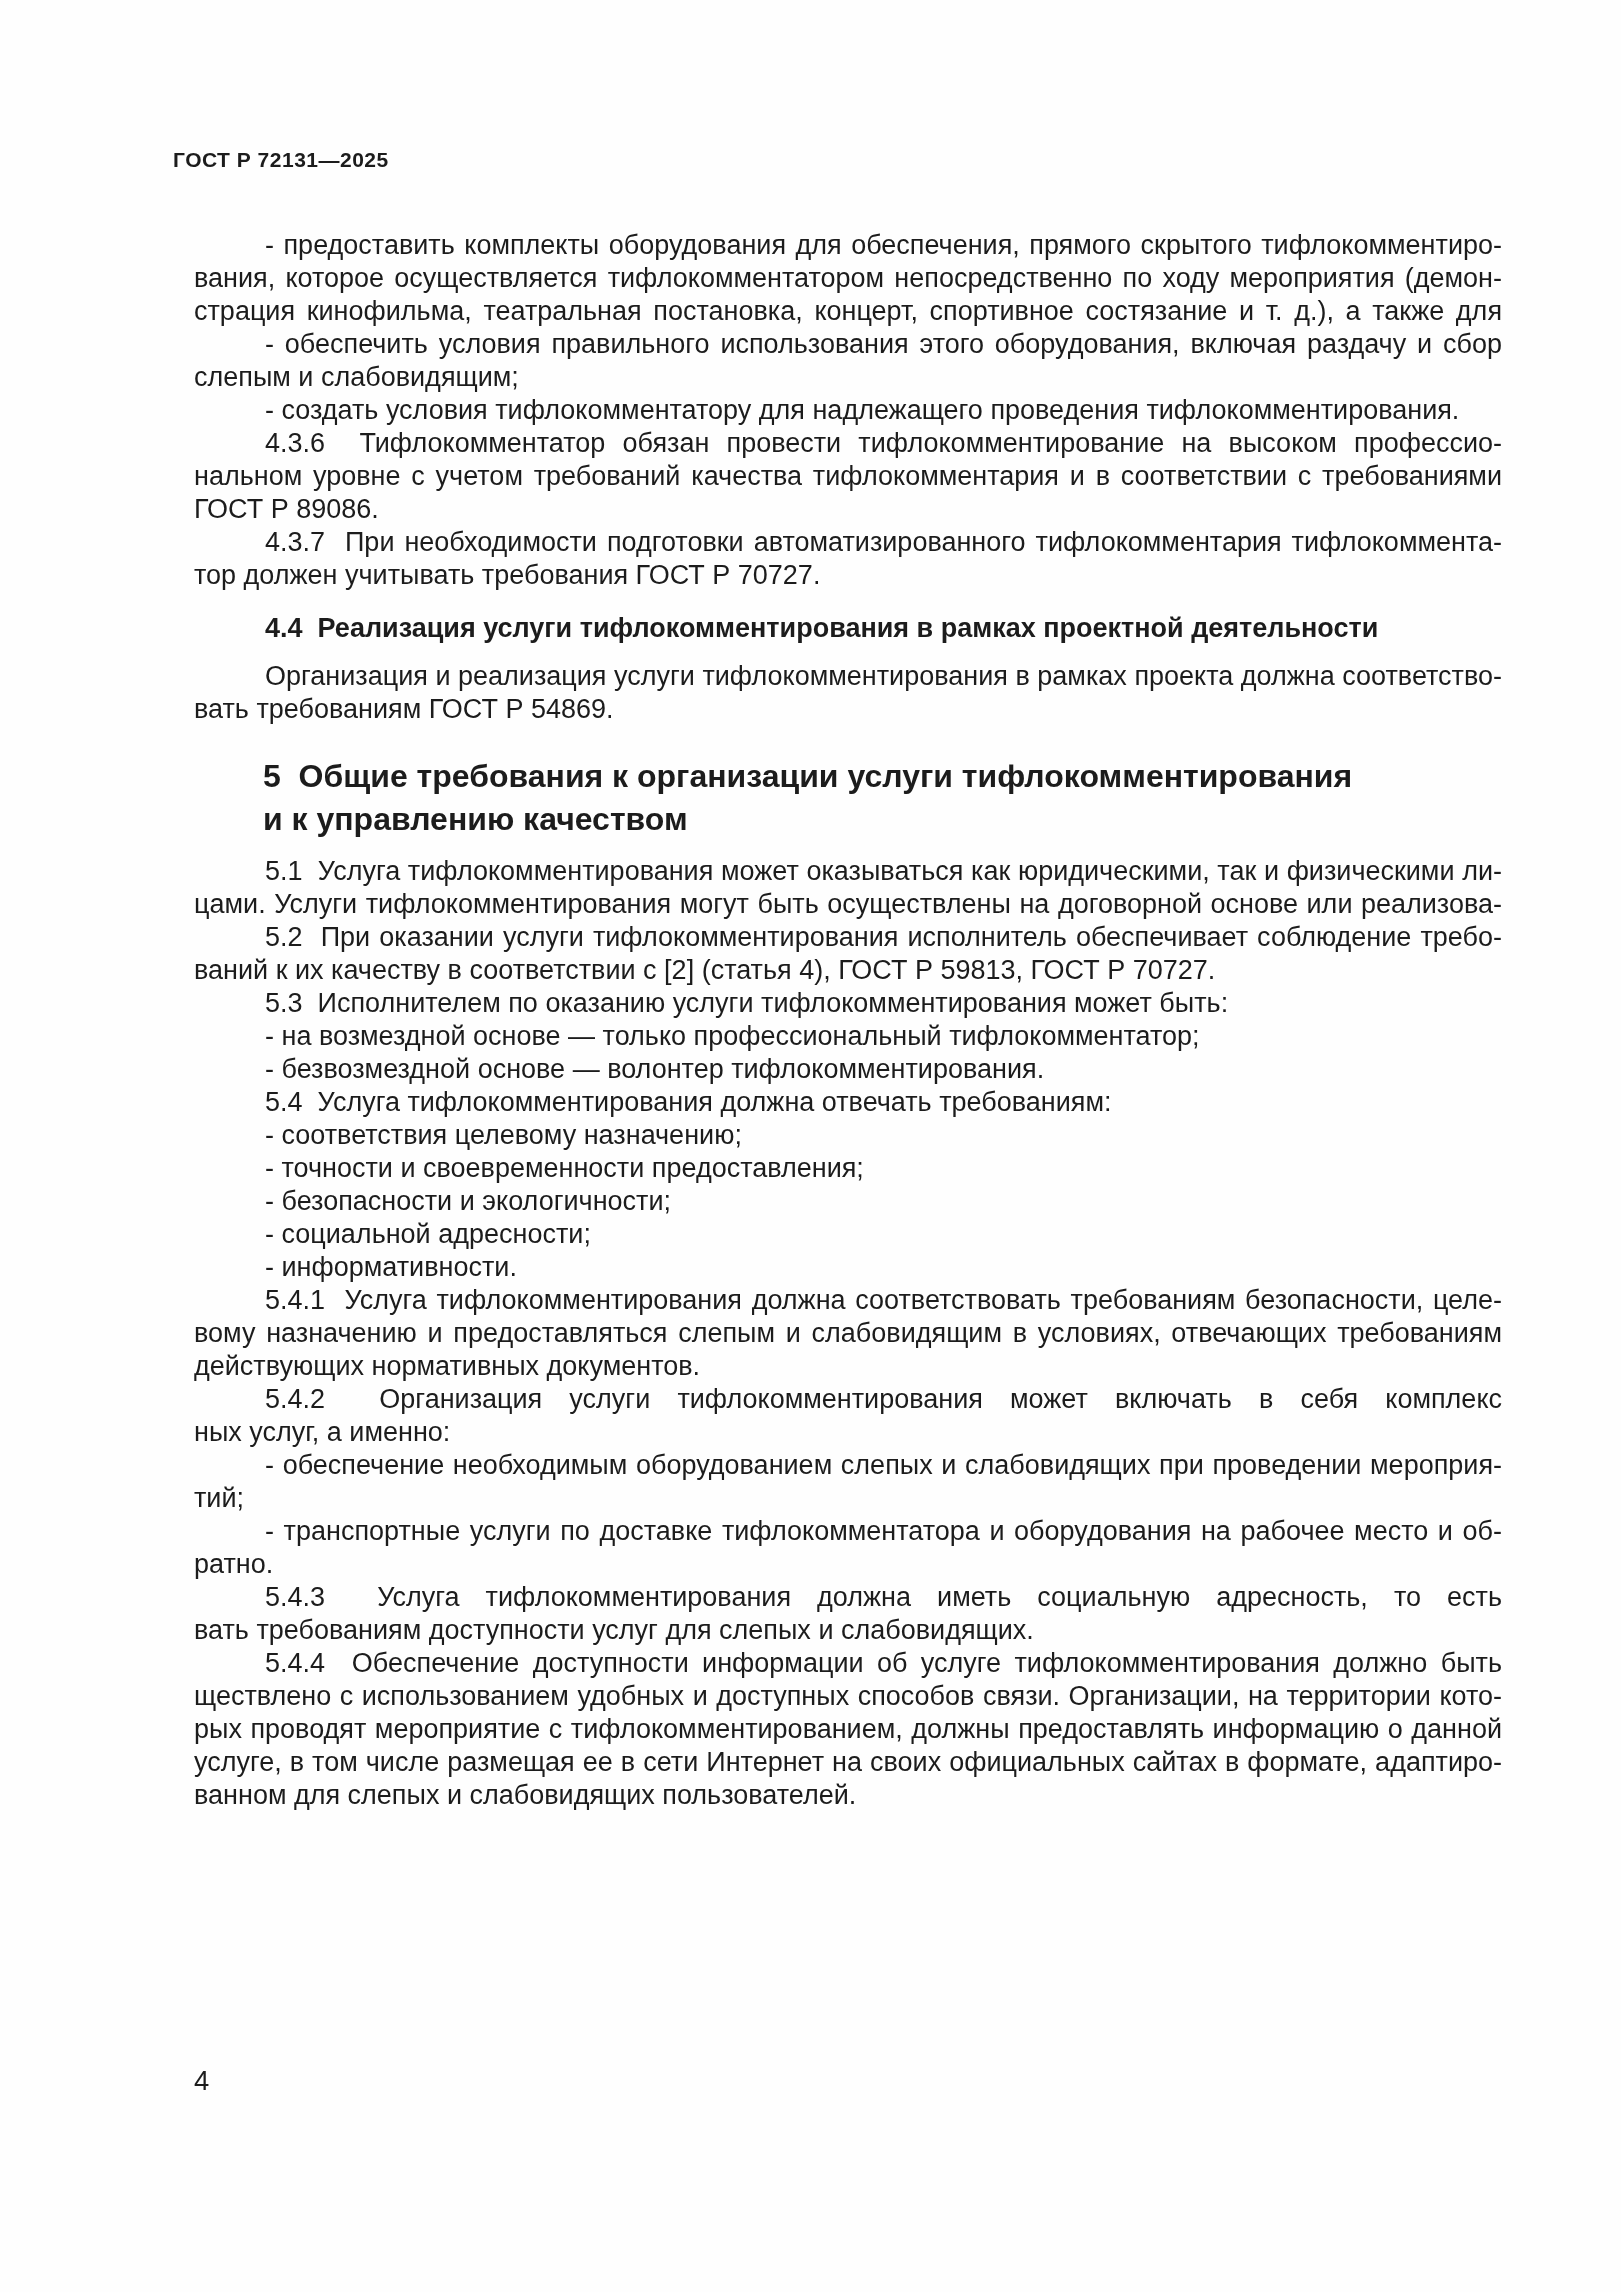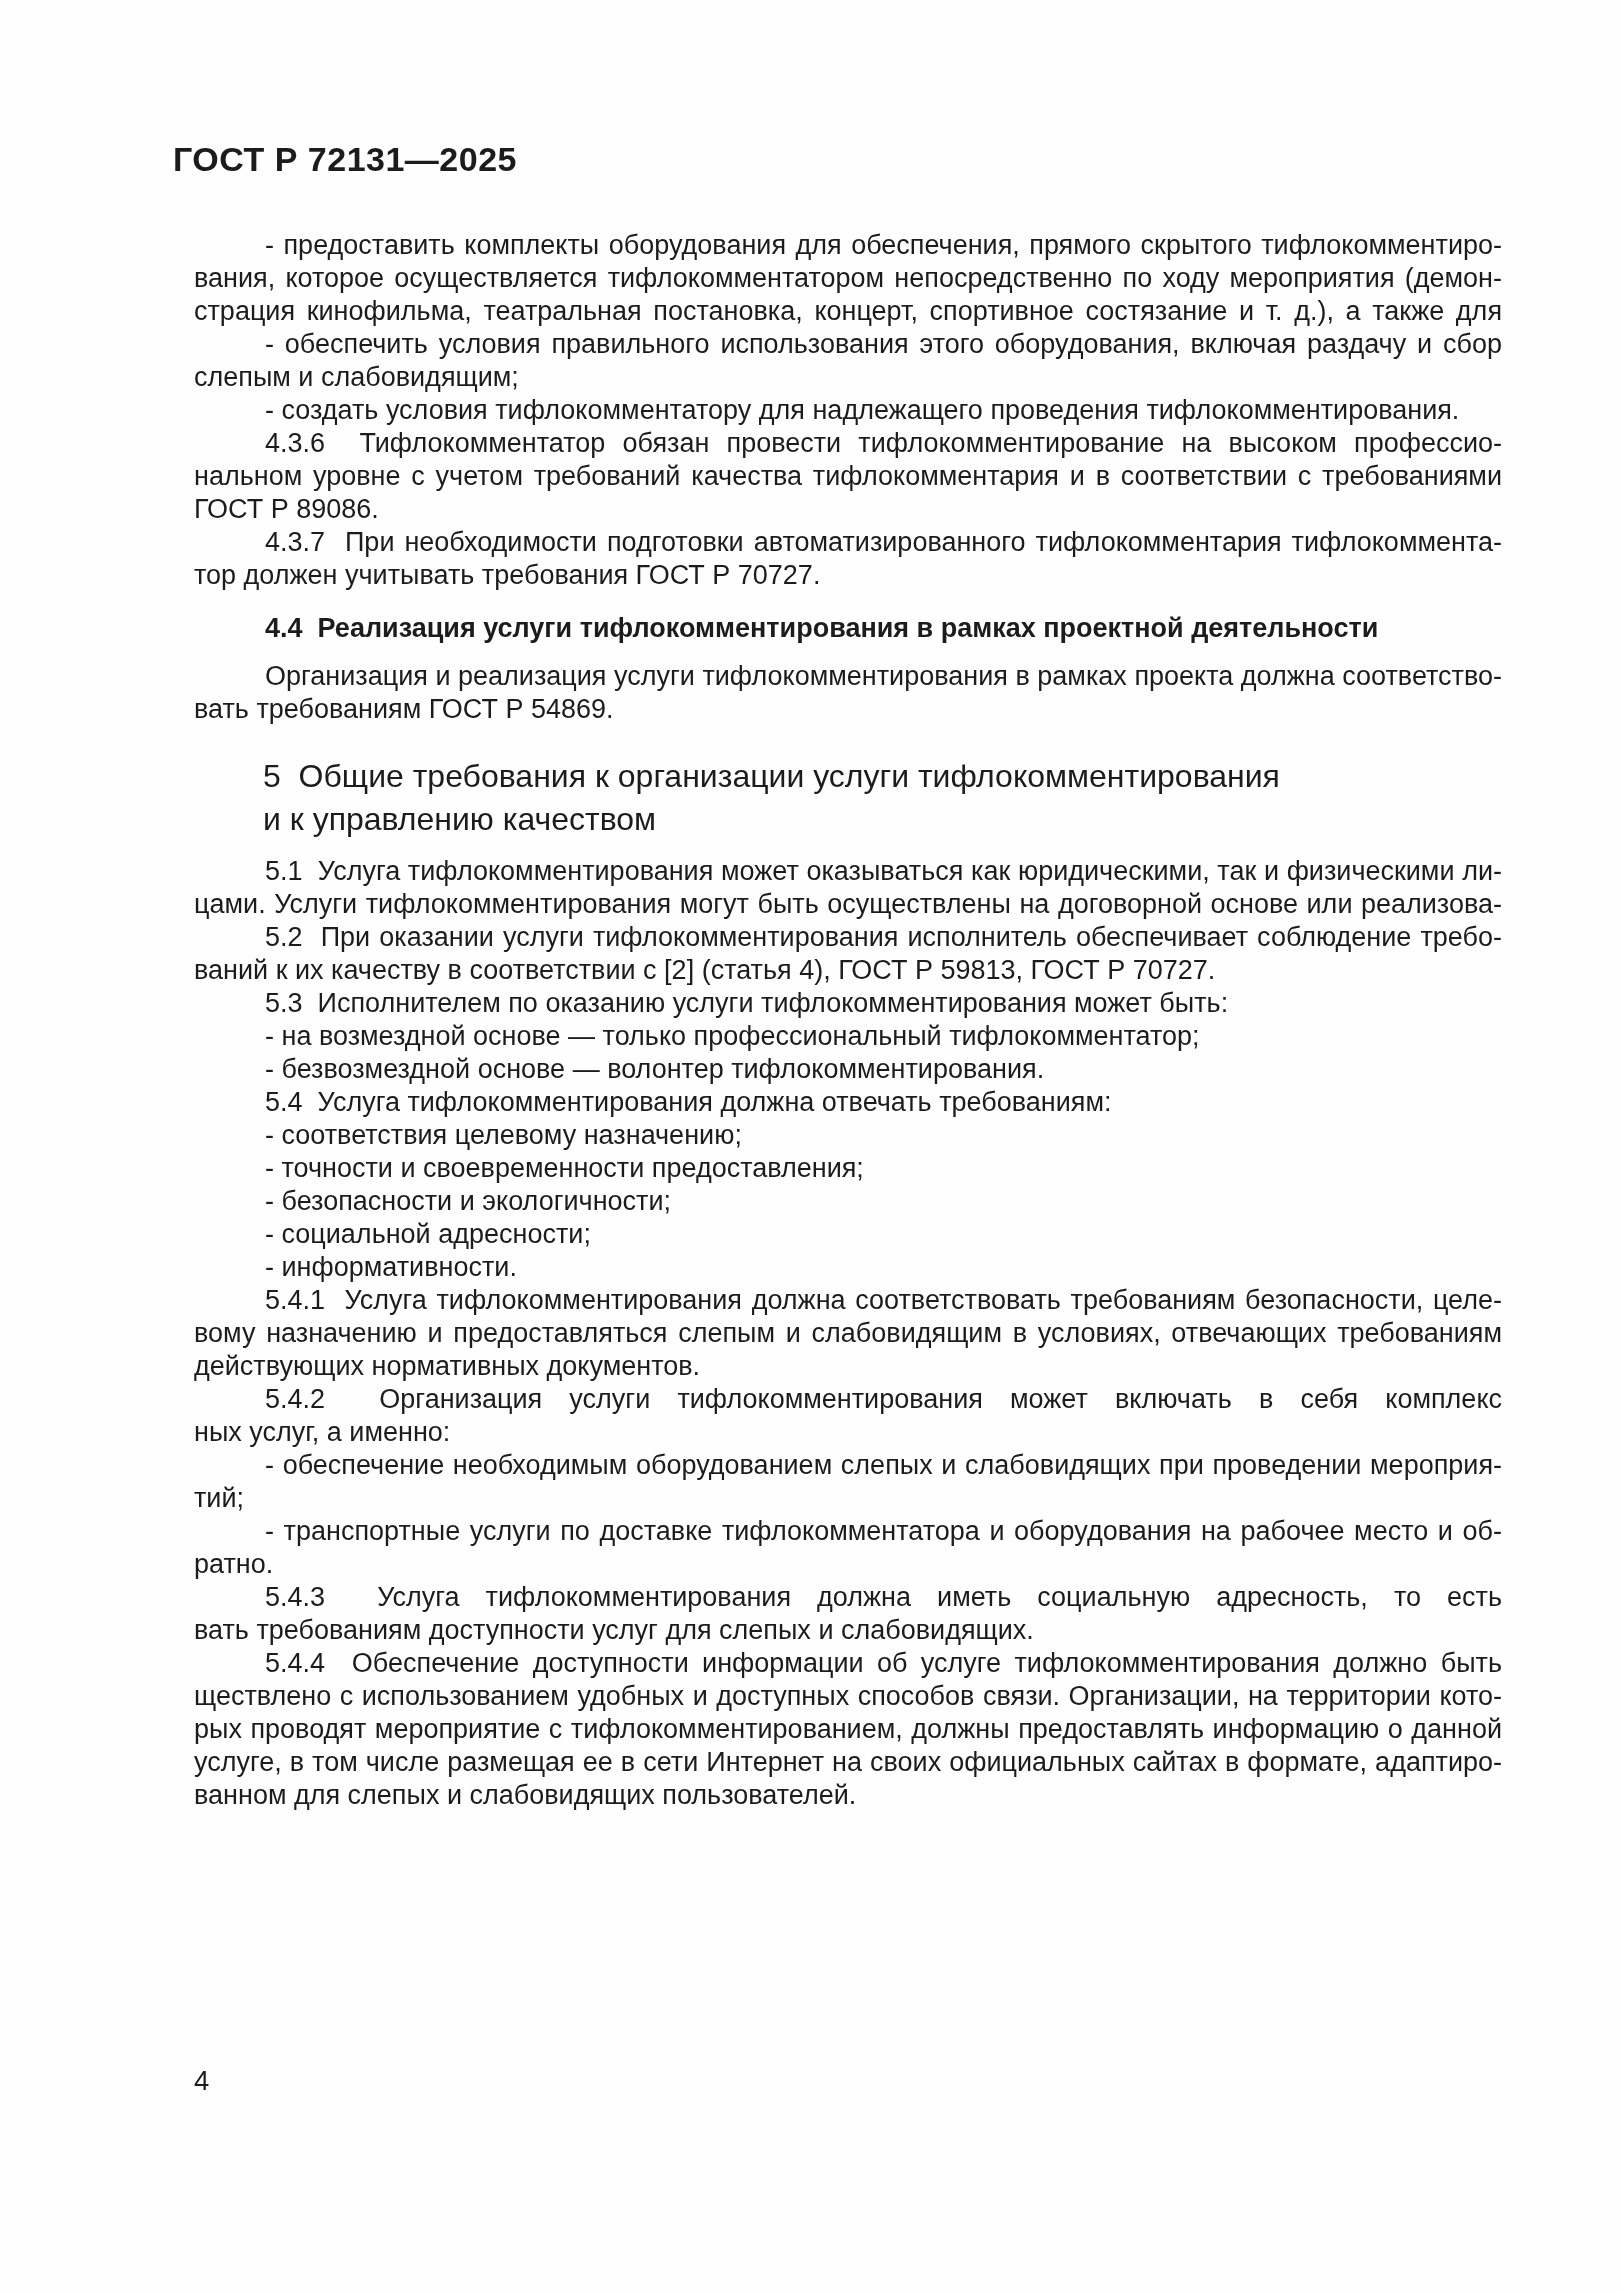--- a/index.html
+++ b/index.html
@@ -11,21 +11,21 @@
     font-family: "Liberation Sans", "DejaVu Sans", sans-serif;
     color: #1c1c1c;
   }
   .page {
     position: absolute; inset: 0;
     background: #fefefe;
   }
   .running-header {
     position: absolute;
     left: 173px; top: 142px;
-    font-size: 34px; line-height: 35px;
+    font-size: 21px; line-height: 35px;
     font-weight: 700;
     letter-spacing: 0.5px;
     white-space: pre;
   }
   .doc-body {
     position: absolute;
     left: 194px; top: 229px;
     width: 1308px;
     font-size: 27px;
     line-height: 33px;
@@ -38,21 +38,21 @@
   
   .paragraph .line.jl { text-align: justify; text-align-last: justify; }
   .paragraph .line.ll { text-align: left; }
   .paragraph .line.first { text-indent: 71px; }
   .subheading {
     font-weight: 700;
     margin: 19.6px 0 15.7px;
   }
   .subheading .line.first { text-indent: 71px; }
   .section-heading {
-    font-weight: 400;
+    font-weight: 700;
     font-size: 32px;
     line-height: 43px;
     margin: 29px 0 13.7px;
     padding-left: 69px;
   }
   .section-heading .line { height: 43px; }
   .page-number {
     position: absolute;
     left: 194px; top: 2064px;
     font-size: 27.4px; line-height: 33px;

